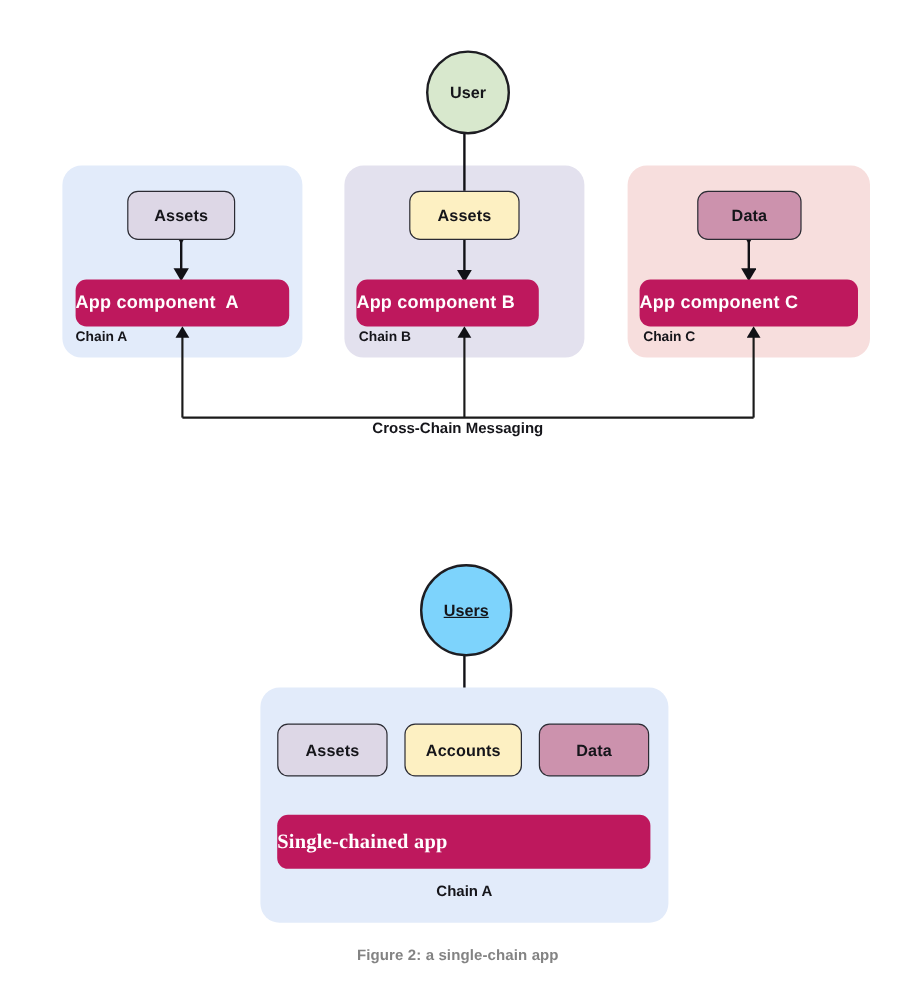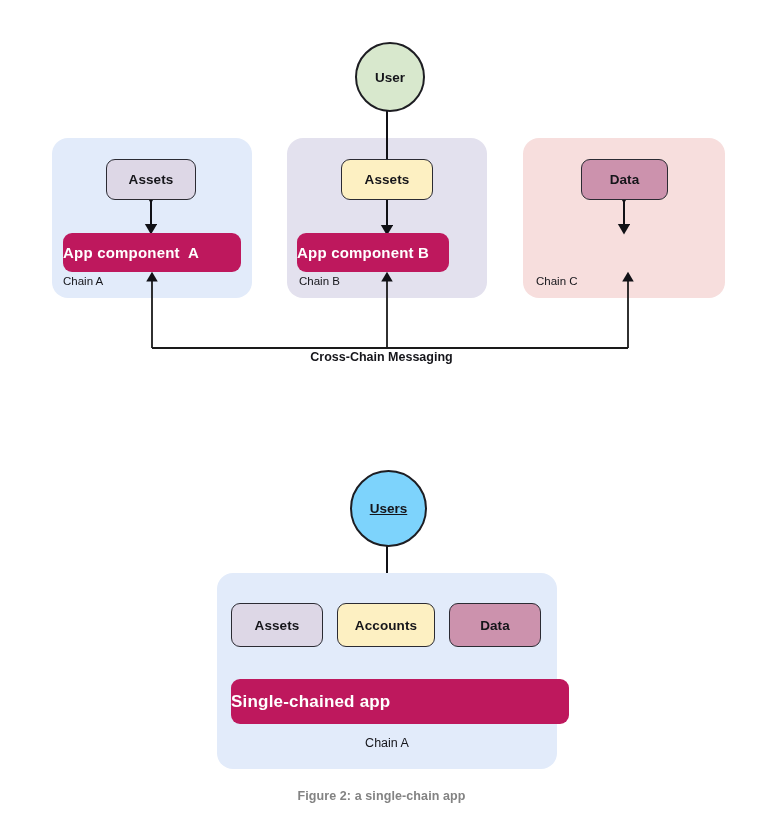--- a/index.html
+++ b/index.html
@@ -54,21 +54,21 @@
     color: #ffffff;
     font-size: 15px;
     font-weight: 700;
     letter-spacing: 0.2px;
     white-space: pre;
   }
 
   
   .chain-label {
     font-size: 11.5px;
-    font-weight: 400;
+    font-weight: 700;
     color: #15151a;
     white-space: nowrap;
   }
 
   
   .actor-circle {
     border-radius: 50%;
     border: 2px solid #1d1d22;
     display: flex;
     align-items: center;
@@ -163,20 +163,23 @@
   <div class="abs entity-box" style="left:581px; top:159px; width:87px; height:41px; background:#cc92ad;">
     <span>Data</span>
   </div>
 
   <div class="abs app-bar" style="left:63px; top:233px; width:178px; height:39px;">
     <span>App component  A</span>
   </div>
   <div class="abs app-bar" style="left:297px; top:233px; width:152px; height:39px;">
     <span>App component B</span>
   </div>
+  <div class="abs app-bar" style="left:533px; top:233px; width:182px; height:39px;">
+    <span>App component C</span>
+  </div>
 
   <div class="abs chain-label" style="left:63px; top:275px;">Chain A</div>
   <div class="abs chain-label" style="left:299px; top:275px;">Chain B</div>
   <div class="abs chain-label" style="left:536px; top:275px;">Chain C</div>
 
   <div class="bus-label" style="left:0; top:350px; width:763px;">Cross-Chain Messaging</div>
 
 
   <div class="abs chain-panel" style="left:217px; top:573px; width:340px; height:196px; background:#e2ebfa;"></div>
 
@@ -187,21 +190,21 @@
   <div class="abs entity-box" style="left:231px; top:603px; width:92px; height:44px; background:#ddd7e6;">
     <span>Assets</span>
   </div>
   <div class="abs entity-box" style="left:337px; top:603px; width:98px; height:44px; background:#fdf0c2;">
     <span>Accounts</span>
   </div>
   <div class="abs entity-box" style="left:449px; top:603px; width:92px; height:44px; background:#cc92ad;">
     <span>Data</span>
   </div>
 
-  <div class="abs app-bar" style="left:231px; top:679px; width:338px; height:45px; font-size:17px;">
+  <div class="abs app-bar" style="left:231px; top:679px; width:311px; height:45px; font-size:17px;font-family:Liberation Serif, serif;">
     <span>Single-chained app</span>
   </div>
 
   <div class="abs chain-label" style="left:217px; top:736px; width:340px; text-align:center; font-size:12.5px;">Chain A</div>
 
   <div class="caption" style="left:0; top:789px; width:763px;">Figure 2: a single-chain app</div>
 
 </div>
 
 </body></html>

